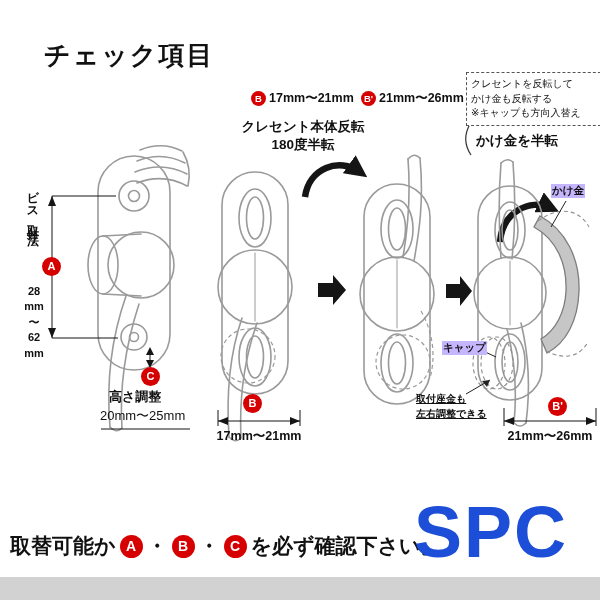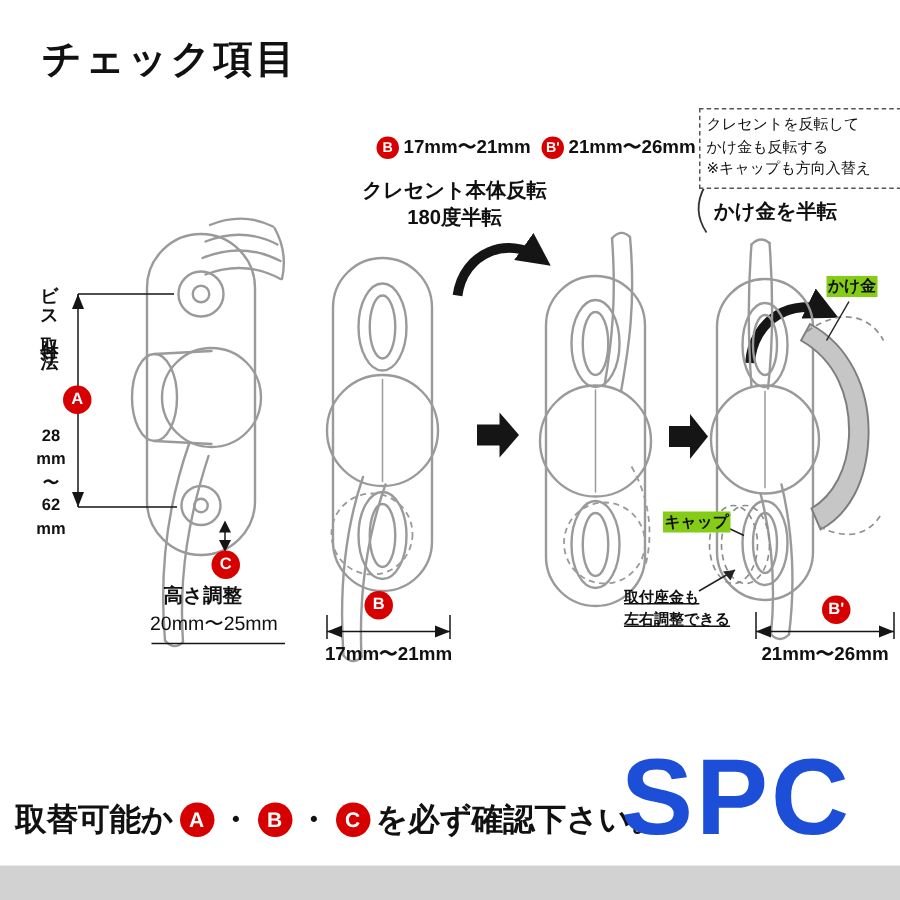--- a/index.html
+++ b/index.html
@@ -1,21 +1,21 @@
 <!DOCTYPE html>
 <html><head>
 <meta charset="utf-8">
 <style>
   html,body{margin:0;padding:0;background:#fff;}
   .canvas{position:relative;width:600px;height:600px;background:#fff;overflow:hidden;
           font-family:"Liberation Sans","DejaVu Sans",sans-serif;color:#111;}
   .abs{position:absolute;}
   .art{position:absolute;left:0;top:0;}
 
-  .title{left:28px;top:22px;margin:0;font-size:26px;font-weight:800;letter-spacing:2px;}
+  .title{left:28px;top:22px;margin:16px;font-size:26px;font-weight:800;letter-spacing:2px;}
 
   .anno{display:flex;align-items:center;gap:3px;}
   .anno-b{left:251px;top:90px;}
   .anno-b2{left:361px;top:90px;}
   .range-text{font-size:12.5px;font-weight:700;}
 
   .badge{display:inline-flex;align-items:center;justify-content:center;background:#d60000;
          color:#fff;border-radius:50%;font-weight:700;line-height:1;}
   .badge-sm{width:15px;height:15px;font-size:9.5px;}
   .badge-md{width:19px;height:19px;font-size:11px;}
@@ -35,21 +35,21 @@
 
   .badge-a{left:42px;top:257px;}
   .badge-c{left:141px;top:367px;}
   .height-label{left:109px;top:388px;font-size:13px;font-weight:700;}
   .height-range{left:100px;top:407px;font-size:13px;font-weight:400;}
 
   .b-mid{left:243px;top:394px;}
   .range{text-align:center;font-size:12.5px;font-weight:700;}
   .mid-range{left:213px;top:428px;width:92px;}
 
-  .small-label{font-size:10.5px;font-weight:600;background:#84cc16;padding:0 1px;}
+  .small-label{font-size:10.5px;font-weight:600;background:#c4b5fd;padding:0 1px;}
   .kakegane-label{left:551px;top:184px;}
   .cap-label{left:442px;top:341px;}
   .mount-note{left:416px;top:391px;font-size:10px;font-weight:600;line-height:1.5;text-decoration:underline;}
   .b2-right{left:548px;top:397px;}
   .right-range{left:502px;top:428px;width:96px;}
 
   .bottom-note{left:10px;top:532px;display:flex;align-items:center;gap:4px;
                font-size:21px;font-weight:800;}
   .watermark{left:414px;top:496px;font-size:72px;font-weight:800;color:#1d4ed8;
              letter-spacing:2px;line-height:1;}

